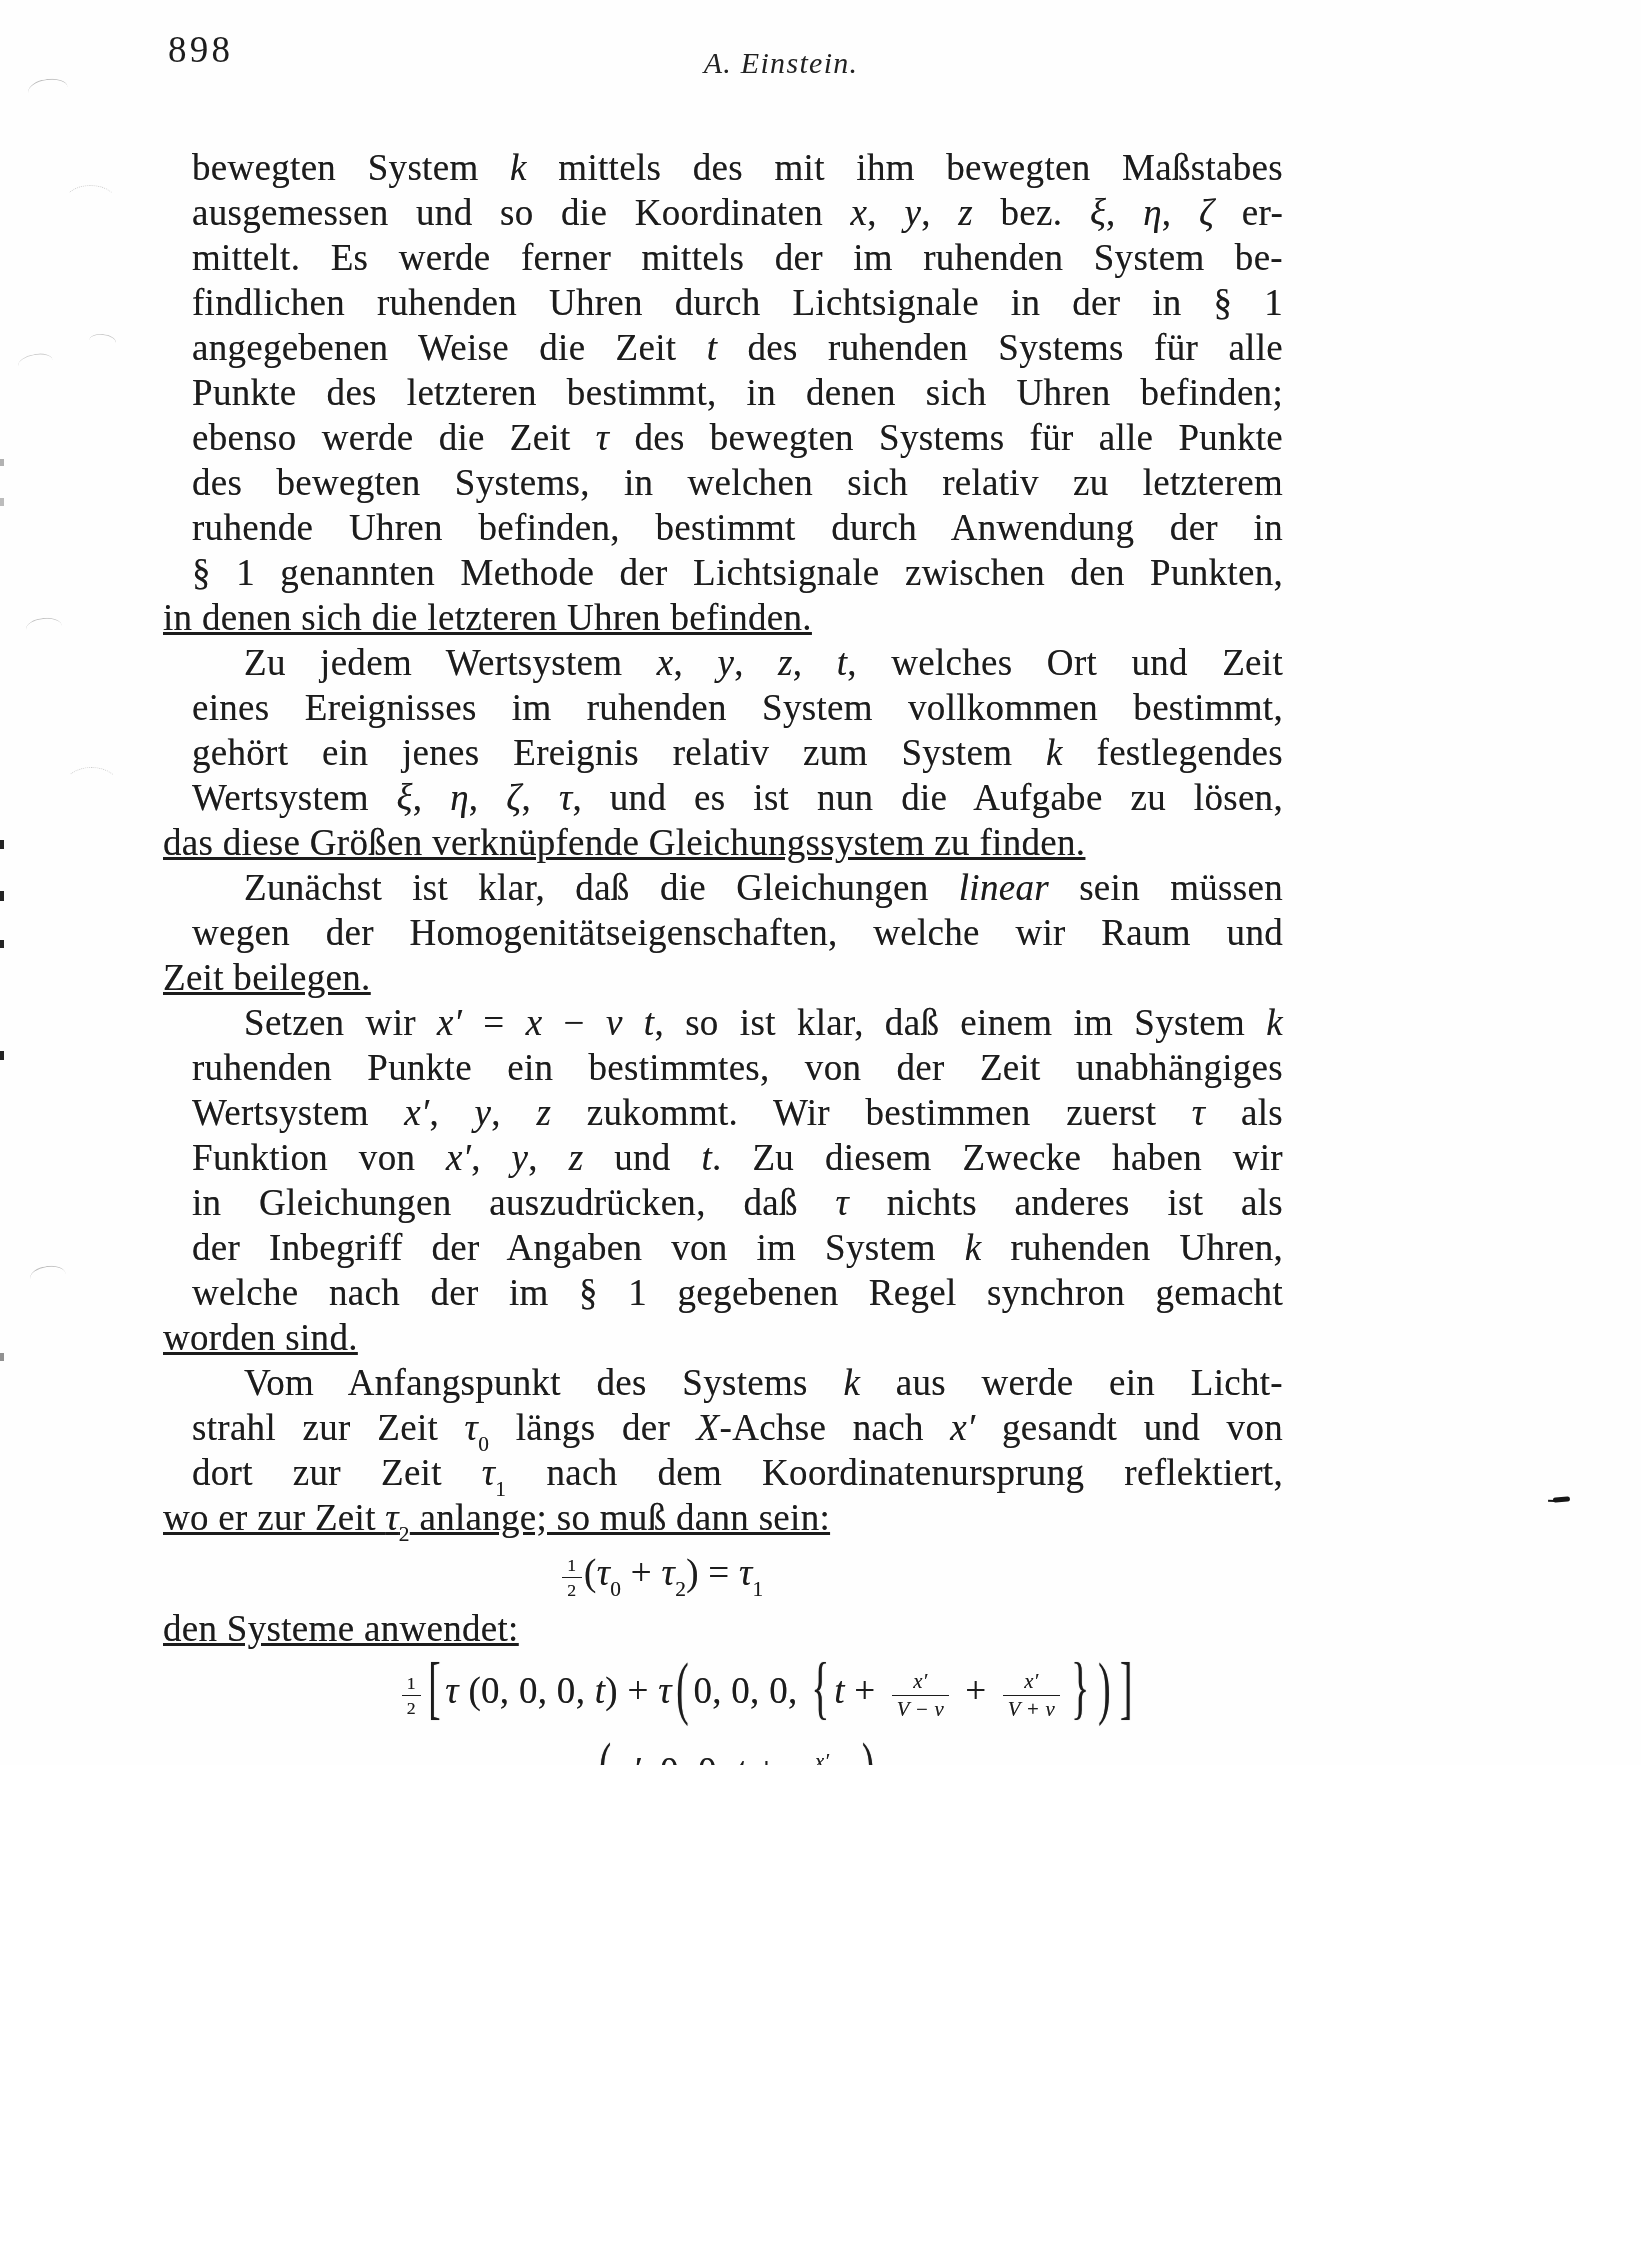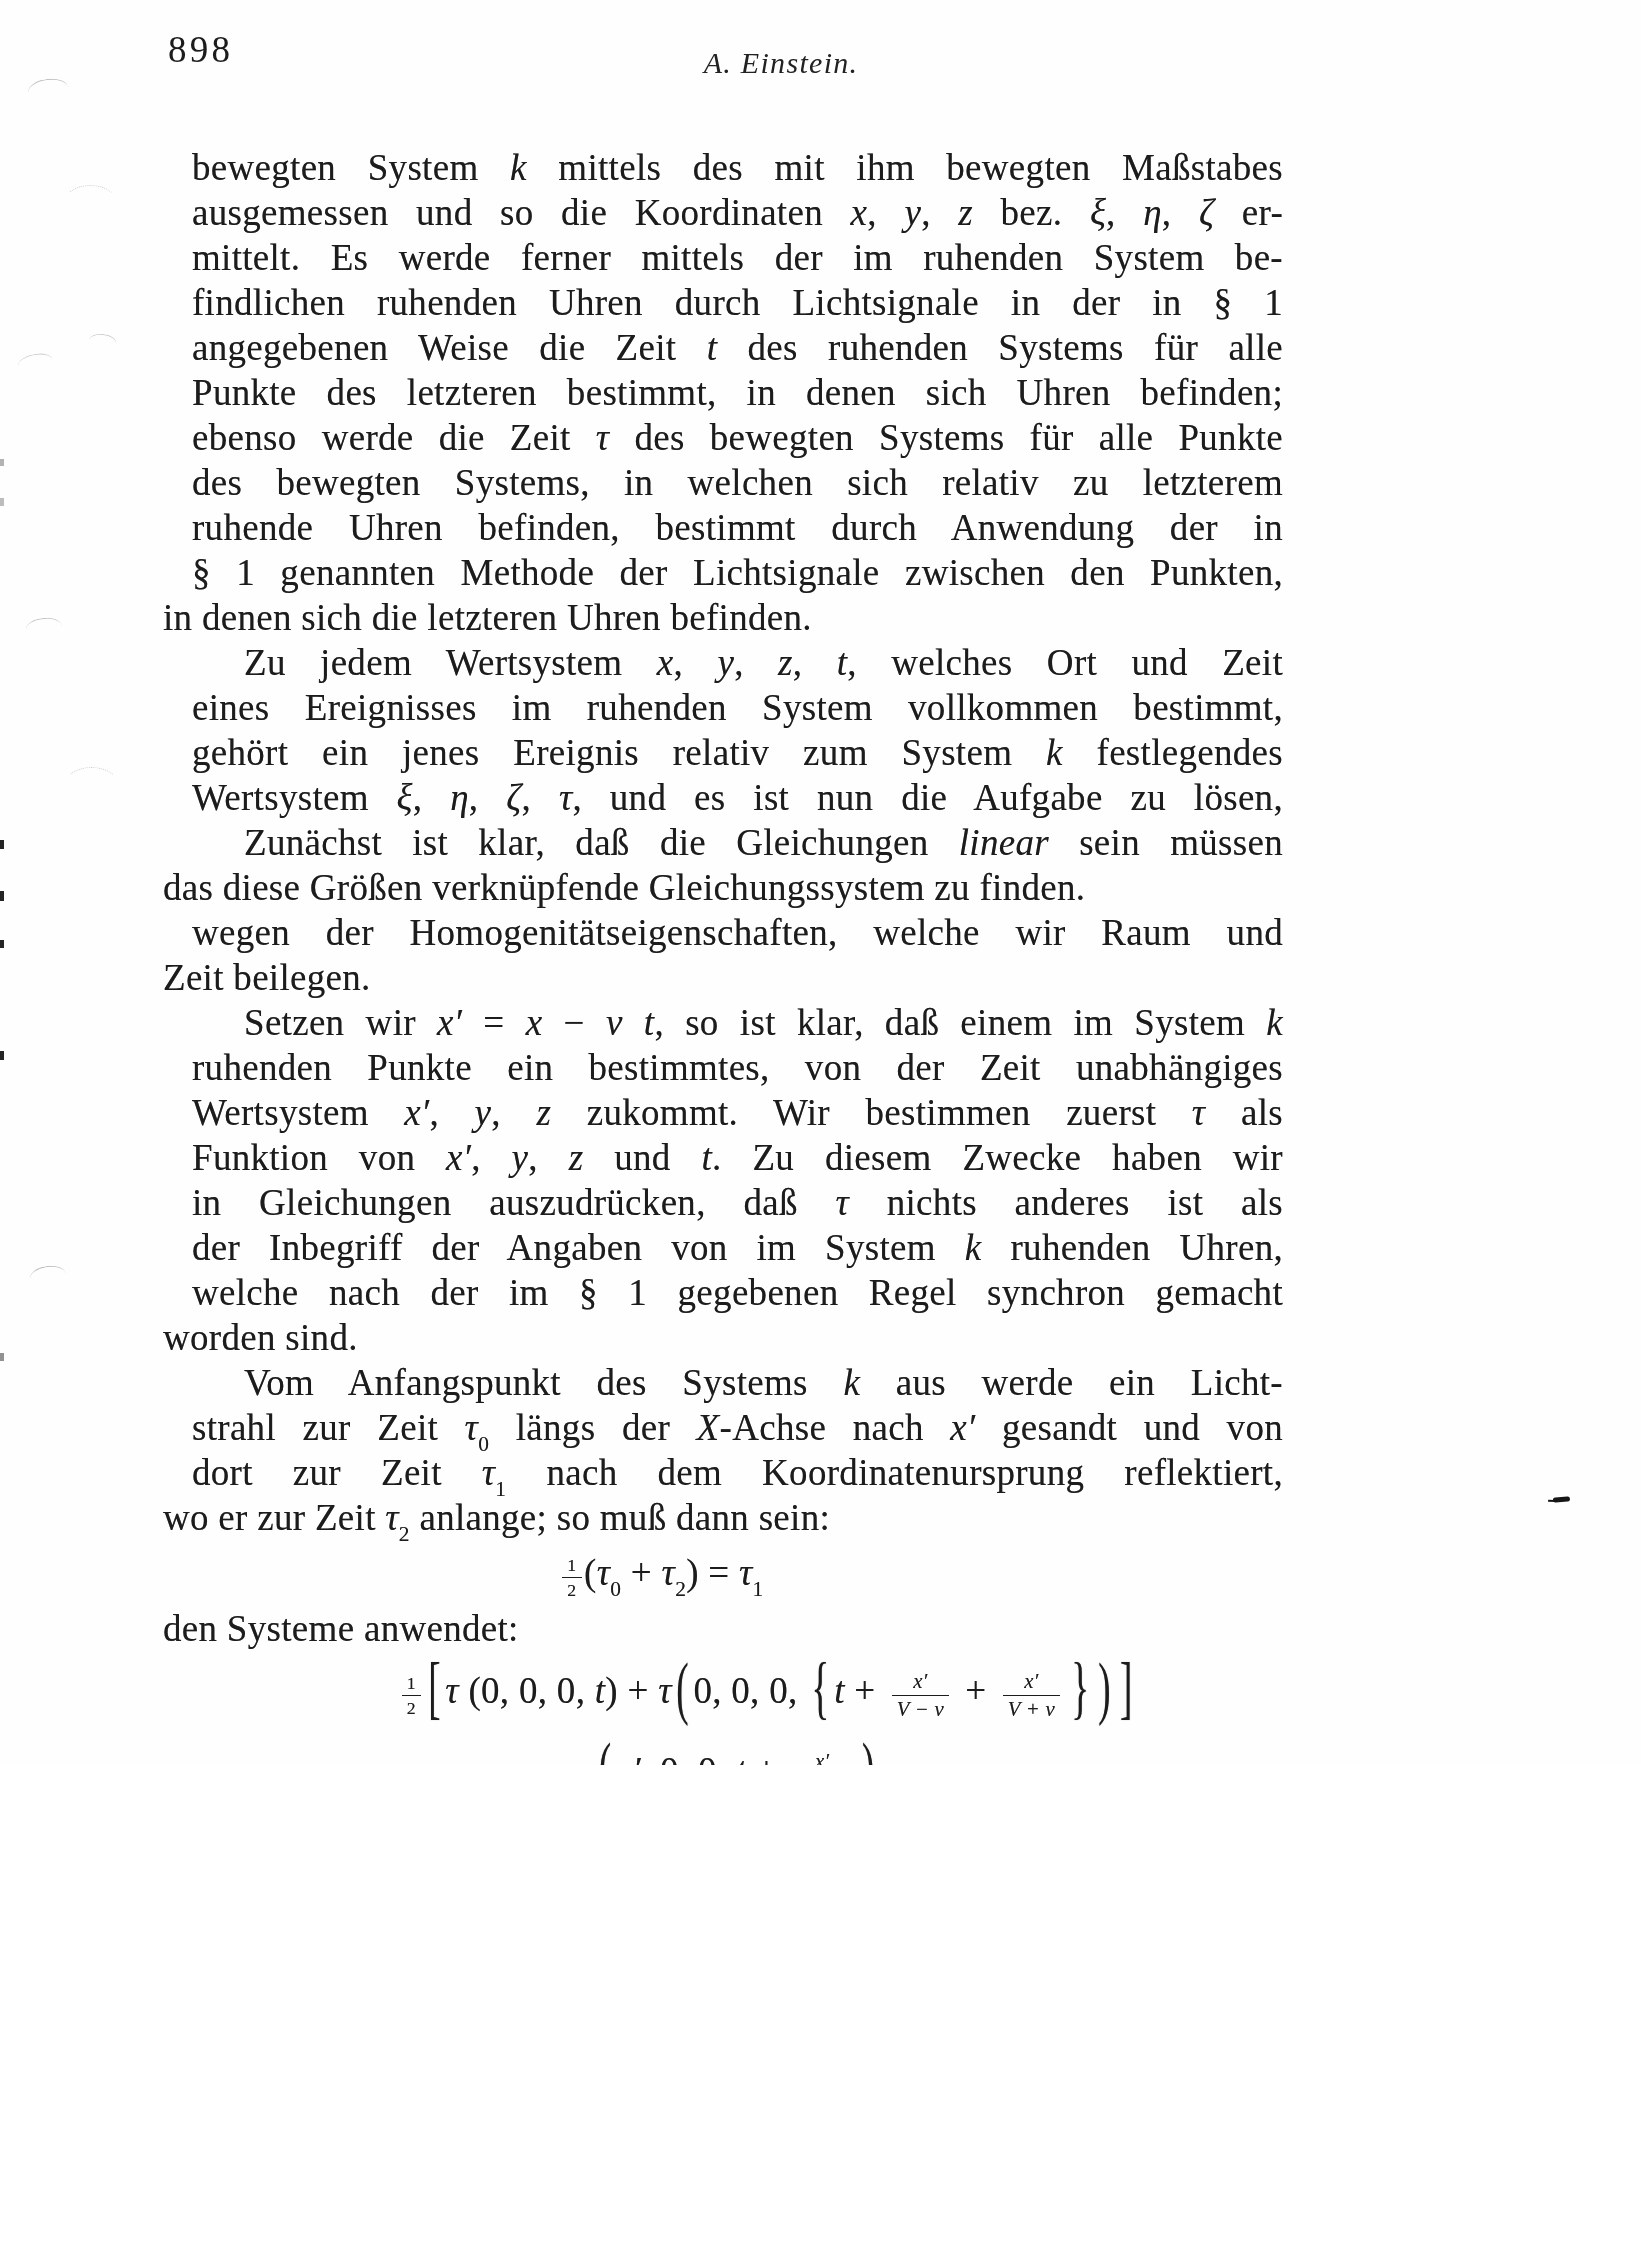--- a/index.html
+++ b/index.html
@@ -22,21 +22,21 @@
     font-size:30px;letter-spacing:1.3px;color:#222;margin-top:12px;
   }
   .column{
     position:absolute;left:163px;top:145px;width:1120px;
     font-size:37px;line-height:45px;
     letter-spacing:0.3px;
     text-shadow:0 0 0.6px rgba(30,30,30,.55);
   }
   .line{min-height:45px;}
   .just{text-align:justify;text-align-last:justify;margin-left:29px;}
-  .end{text-align:left;}
+  .end{text-align:left;text-decoration:underline;}
   .ind{padding-left:52px;}
   i{font-style:italic;}
   sub.s{font-size:58%;vertical-align:-0.5em;line-height:0;font-style:normal;}
   .fx{white-space:nowrap;}
   .f1{height:66px;line-height:66px;text-align:center;padding-right:123px;}
   .f2a{height:80px;line-height:80px;text-align:center;padding-left:90px;}
   .f2b{height:80px;line-height:80px;text-align:left;padding-left:387px;}
   .frac{
     display:inline-block;vertical-align:-0.62em;text-align:center;
     line-height:1.05;font-size:56%;font-style:italic;margin:0 6.5px;
@@ -89,22 +89,22 @@
       <div class="line just"><span>Punkte des letzteren bestimmt, in denen sich Uhren befinden;</span></div>
       <div class="line just"><span>ebenso werde die Zeit </span><i>τ</i><span> des bewegten Systems für alle Punkte</span></div>
       <div class="line just"><span>des bewegten Systems, in welchen sich relativ zu letzterem</span></div>
       <div class="line just"><span>ruhende Uhren befinden, bestimmt durch Anwendung der in</span></div>
       <div class="line just"><span>§ 1 genannten Methode der Lichtsignale zwischen den Punkten,</span></div>
       <div class="line end"><span>in denen sich die letzteren Uhren befinden.</span></div>
       <div class="line just ind"><span>Zu jedem Wertsystem </span><i>x</i><span>, </span><i>y</i><span>, </span><i>z</i><span>, </span><i>t</i><span>, welches Ort und Zeit</span></div>
       <div class="line just"><span>eines Ereignisses im ruhenden System vollkommen bestimmt,</span></div>
       <div class="line just"><span>gehört ein jenes Ereignis relativ zum System </span><i>k</i><span> festlegendes</span></div>
       <div class="line just"><span>Wertsystem </span><i>ξ</i><span>, </span><i>η</i><span>, </span><i>ζ</i><span>, </span><i>τ</i><span>, und es ist nun die Aufgabe zu lösen,</span></div>
+      <div class="line end"><span>das diese Größen verknüpfende Gleichungssystem zu finden.</span></div>
       <div class="line just ind"><span>Zunächst ist klar, daß die Gleichungen </span><i>linear</i><span> sein müssen</span></div>
-      <div class="line end"><span>das diese Größen verknüpfende Gleichungssystem zu finden.</span></div>
       <div class="line just"><span>wegen der Homogenitätseigenschaften, welche wir Raum und</span></div>
       <div class="line end"><span>Zeit beilegen.</span></div>
       <div class="line just ind"><span>Setzen wir </span><i>x′</i><span> = </span><i>x</i><span> − </span><i>v t</i><span>, so ist klar, daß einem im System </span><i>k</i></div>
       <div class="line just"><span>ruhenden Punkte ein bestimmtes, von der Zeit unabhängiges</span></div>
       <div class="line just"><span>Wertsystem </span><i>x′</i><span>, </span><i>y</i><span>, </span><i>z</i><span> zukommt. Wir bestimmen zuerst </span><i>τ</i><span> als</span></div>
       <div class="line just"><span>Funktion von </span><i>x′</i><span>, </span><i>y</i><span>, </span><i>z</i><span> und </span><i>t</i><span>. Zu diesem Zwecke haben wir</span></div>
       <div class="line just"><span>in Gleichungen auszudrücken, daß </span><i>τ</i><span> nichts anderes ist als</span></div>
       <div class="line just"><span>der Inbegriff der Angaben von im System </span><i>k</i><span> ruhenden Uhren,</span></div>
       <div class="line just"><span>welche nach der im § 1 gegebenen Regel synchron gemacht</span></div>
       <div class="line end"><span>worden sind.</span></div>

